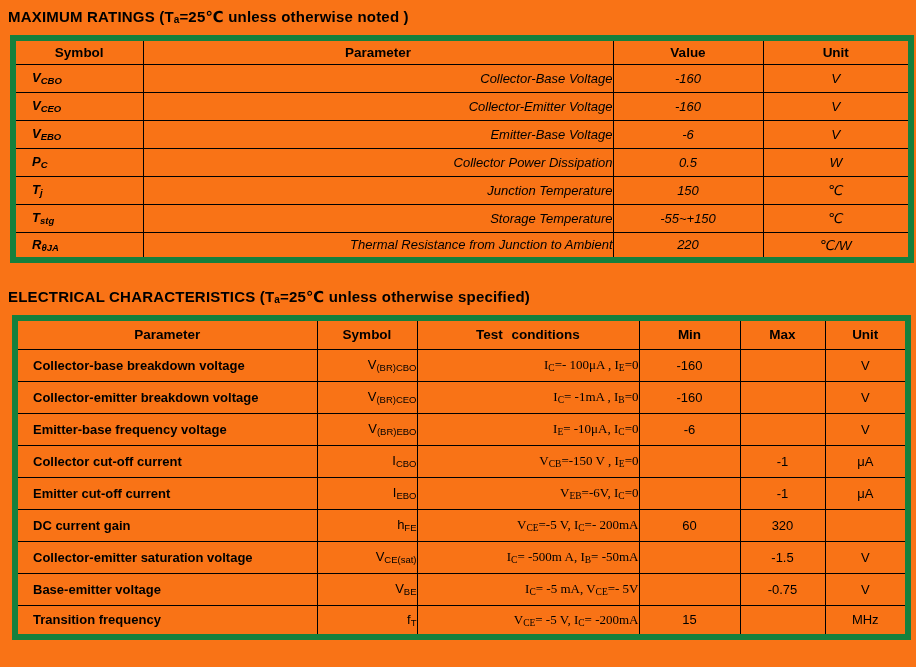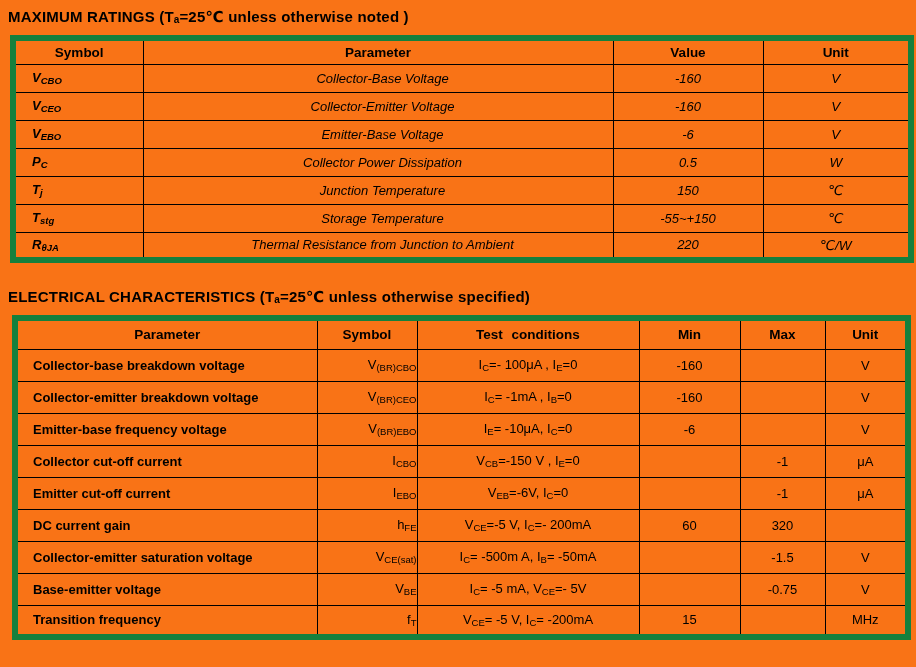--- a/index.html
+++ b/index.html
@@ -37,31 +37,31 @@
     overflow: hidden;
     white-space: pre;
   }
   sub { font-size: 9.5px; vertical-align: -2px; letter-spacing: 0; }
 
   
   .t1 { margin-left: 10px; width: 898px; }
   .t1 th { height: 26px; font-weight: bold; text-align: center; font-size: 13.5px; }
   .t1 td { height: 28px; font-style: italic; }
   .t1 .sym  { text-align: left; padding-left: 16px; font-weight: bold; }
-  .t1 .par  { text-align: center; padding-left: 9px; }
+  .t1 .par  { text-align: right; padding-left: 9px; }
   .t1 .val  { text-align: center; }
   .t1 .unit { text-align: center; font-size: 13.5px; }
 
   
   .t2 { margin-left: 12px; margin-top: 0; width: 893px; }
   .t2 th { height: 31px; font-weight: bold; text-align: center; font-size: 13.5px; }
   .t2 td { height: 32px; }
   .t2 .par2  { text-align: left; padding-left: 15px; font-weight: bold; }
   .t2 .sym2  { text-align: right; padding-left: 9px; margin-left: 28px; }
-  .t2 .cond  { text-align: center; padding-left: 0; }
+  .t2 .cond  { text-align: right; padding-left: 0; font-family: Liberation Serif, serif; }
   .t2 .min, .t2 .max, .t2 .unit2 { text-align: center; }
   .th-cond { word-spacing: 5px; }
 
   .gap-between { height: 17px; }
 </style>
 </head>
 <body>
 
 <div class="page">
 

